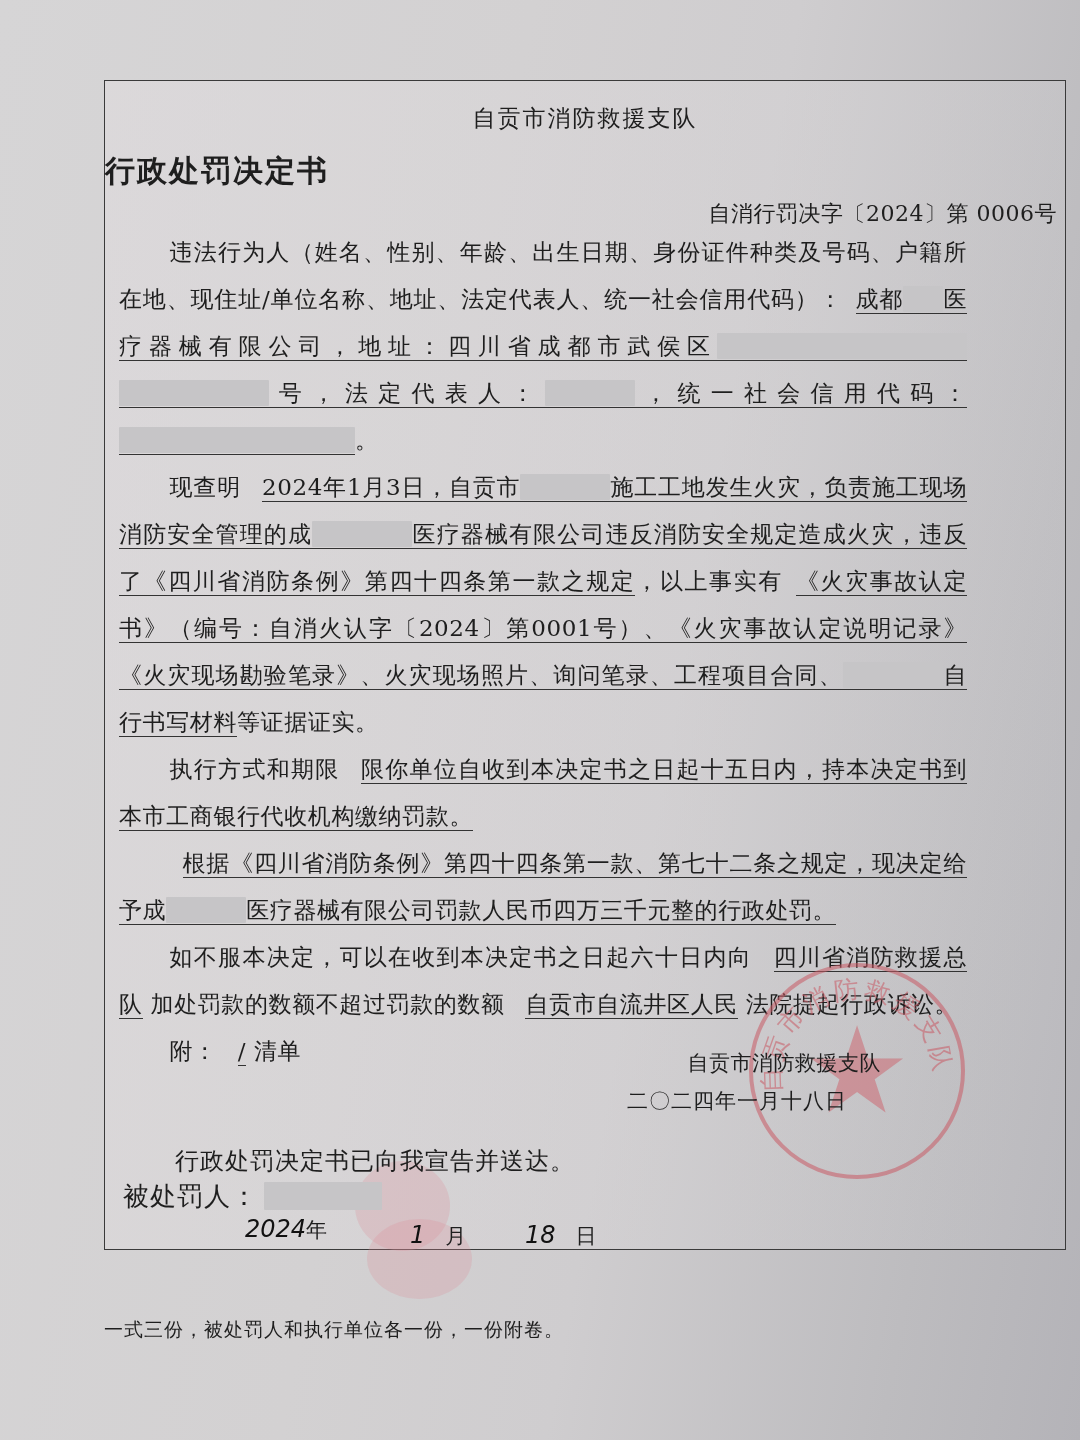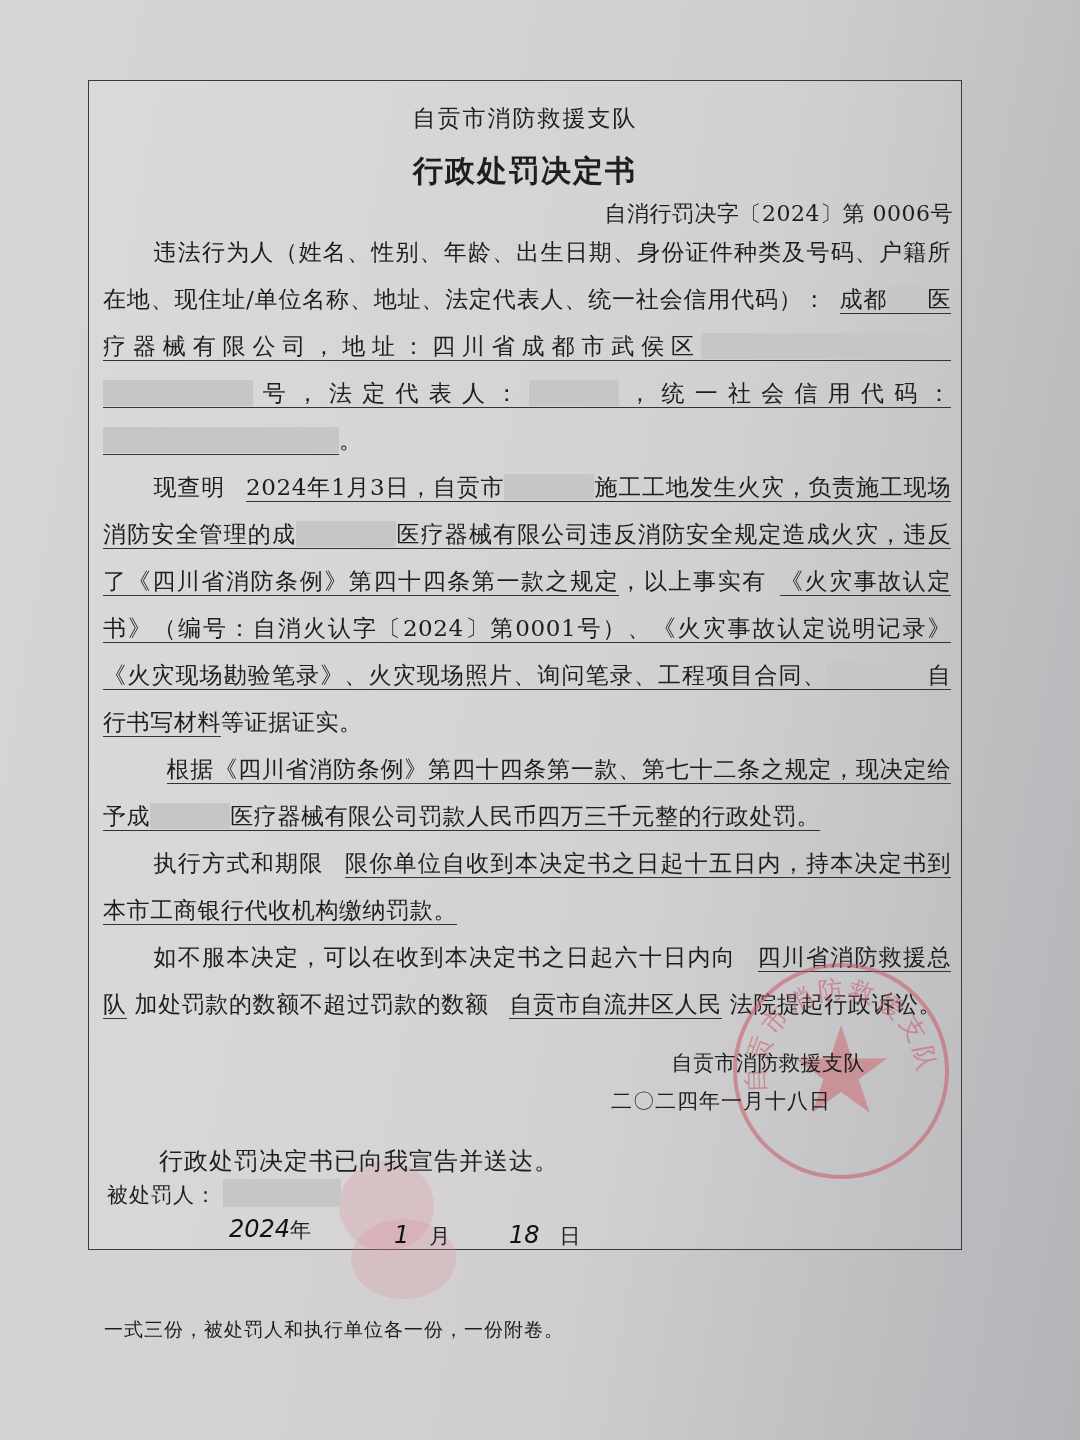--- a/index.html
+++ b/index.html
@@ -3,26 +3,26 @@
 <meta charset="utf-8">
 <style>
   html, body { margin:0; padding:0; }
   body {
     width:1080px; height:1440px; overflow:hidden; position:relative;
     background: linear-gradient(100deg, #d6d5d6 0%, #d3d1d2 40%, #cfcdcf 60%, #bdbcbf 85%, #b4b3b8 100%);
     font-family: "DejaVu Serif", "Liberation Serif", serif;
     color:#1e1e1e;
   }
   .sheet {
-    position:absolute; left:88px; top:80px; width:874px; height:1170px;
+    position:absolute; left:104px; top:80px; width:962px; height:1170px;
     border:1.5px solid #3a3a3a; box-sizing:border-box;
     background: linear-gradient(100deg, rgba(224,220,222,0.55), rgba(214,212,214,0.3) 70%, rgba(200,200,204,0.2));
   }
   .agency { position:absolute; left:0; right:0; top:22px; text-align:center; font-size:23px; letter-spacing:2px; }
-  .doc-title { position:absolute; left:0; right:0; top:70px; text-align:center; font-size:30px; font-weight:bold; letter-spacing:2px; }
+  .doc-title { position:absolute; left:0; right:0; top:70px; font-size:30px; font-weight:bold; letter-spacing:2px; }
   .doc-number { position:absolute; right:8px; top:118px; font-size:22px; letter-spacing:0.5px; }
   .body-text {
     position:absolute; left:14px; width:848px; top:148px;
     font-size:23px; line-height:47px; letter-spacing:0.6px;
   }
   .para { margin:0; text-indent:2.2em; text-align:justify; }
   .u { border-bottom:1.5px solid #333; padding-bottom:1px;margin-left:13px; }
   .redact {
     display:inline-block; background:#c6c5c7; height:26px; vertical-align:-5px; border-radius:1px;
   }
@@ -32,47 +32,48 @@
     border-radius:50%; border:4px solid rgba(200,90,100,0.55); box-sizing:border-box;
   }
   .stamp-star {
     position:absolute; left:50%; top:50%; transform:translate(-50%,-50%);
     font-size:120px; color:rgba(205,95,105,0.5); line-height:1; font-family:"DejaVu Sans", sans-serif;
   }
   .stamp-ring { position:absolute; left:0; top:0; width:100%; height:100%; }
   .sign-org { position:absolute; left:634px; top:1048px; font-size:21px; letter-spacing:0.5px; width:230px; text-align:right; }
   .sign-date { position:absolute; left:610px; top:1086px; font-size:21px; letter-spacing:1px; width:254px; text-align:left; }
   .receipt { position:absolute; left:70px; top:1144px; font-size:24px; letter-spacing:1px; }
-  .recipient { position:absolute; left:18px; top:1178px; font-size:21px; letter-spacing:1px; }
+  .recipient { position:absolute; left:18px; top:1178px; font-size:26px; letter-spacing:1px; }
   .recipient .redact { width:118px; height:28px; margin-left:6px; }
   .hand { font-family:"DejaVu Sans", sans-serif; font-style:italic; font-size:24px; color:#111; }
   .rdate { position:absolute; top:1215px; font-size:21px; }
   .red-blot { position:absolute; border-radius:50%; background:rgba(220,140,150,0.25); }
   .footer-note { position:absolute; left:104px; top:1278px; font-size:19px; letter-spacing:1px;margin-top:39px; }
 </style>
 </head>
 <body>
 
 <div class="sheet">
   <div class="agency">自贡市消防救援支队</div>
   <div class="doc-title">行政处罚决定书</div>
   <div class="doc-number">自消行罚决字〔2024〕第 0006号</div>
 
   <div class="body-text">
     <p class="para"><span>违法行为人（姓名、性别、年龄、出生日期、身份证件种类及号码、户籍所在地、现住址/单位名称、地址、法定代表人、统一社会信用代码）：</span><span class="u"><span>成都</span><span class="redact" style="width:40px"></span><span>医疗器械有限公司，地址：四川省成都市武侯区</span><span class="redact" style="width:250px"></span><span class="redact" style="width:150px"></span><span>号，法定代表人：</span><span class="redact" style="width:90px"></span><span>，统一社会信用代码：</span><span class="redact" style="width:236px"></span></span><span>。</span></p>
 
     <p class="para"><span>现查明</span> <span class="u"><span>2024年1月3日，自贡市</span><span class="redact" style="width:90px"></span><span>施工工地发生火灾，负责施工现场消防安全管理的成</span><span class="redact" style="width:100px"></span><span>医疗器械有限公司违反消防安全规定造成火灾，违反了《四川省消防条例》第四十四条第一款之规定</span></span><span>，以上事实有</span><span class="u"><span>《火灾事故认定书》（编号：自消火认字〔2024〕第0001号）、《火灾事故认定说明记录》《火灾现场勘验笔录》、火灾现场照片、询问笔录、工程项目合同、</span><span class="redact" style="width:100px"></span><span>自行书写材料</span></span><span>等证据证实。</span></p>
 
+    <p class="para"><span>执行方式和期限</span> <span class="u">限你单位自收到本决定书之日起十五日内，持本决定书到本市工商银行代收机构缴纳罚款。</span></p>
+
     <p class="para"><span class="u"><span>根据《四川省消防条例》第四十四条第一款、第七十二条之规定，现决定给予成</span><span class="redact" style="width:80px"></span><span>医疗器械有限公司罚款人民币四万三千元整的行政处罚。</span></span></p>
-
-    <p class="para"><span>执行方式和期限</span> <span class="u">限你单位自收到本决定书之日起十五日内，持本决定书到本市工商银行代收机构缴纳罚款。</span></p>
 
 
     <p class="para"><span>如不服本决定，可以在收到本决定书之日起六十日内向</span> <span class="u">四川省消防救援总队</span> <span>加处罚款的数额不超过罚款的数额</span> <span class="u">自贡市自流井区人民</span> <span>法院提起行政诉讼。</span></p>
 
+    <p class="attach"><span>附：</span> <span class="u">/</span> <span>清单</span></p>
   </div>
 
   <div class="stamp" style="left:644px; top:882px;">
     <svg class="stamp-ring" viewBox="0 0 216 216">
       <defs>
           <path id="arc" d="M 30 130 A 80 80 0 1 1 186 130"></path>
         </defs>
       <text font-size="26" fill="rgba(200,90,100,0.55)" font-family="DejaVu Serif, serif" letter-spacing="4"><textPath href="#arc">自贡市消防救援支队</textPath></text>
     </svg>
     <div class="stamp-star">★</div>

